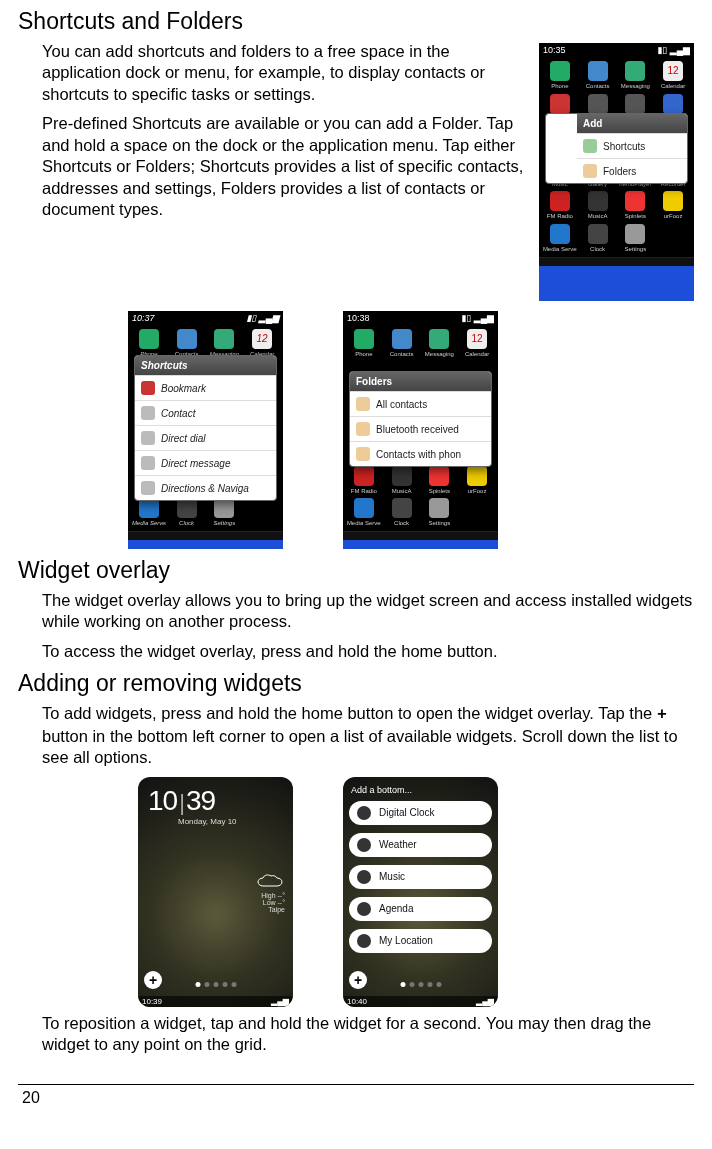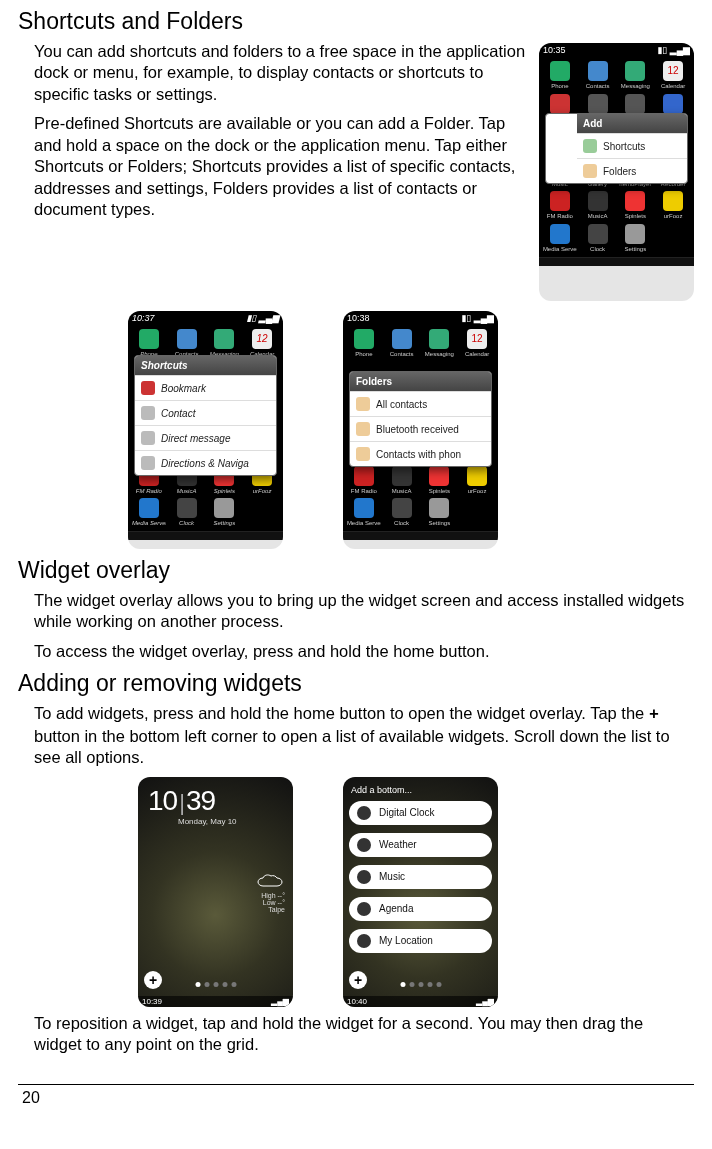--- a/index.html
+++ b/index.html
@@ -16,38 +16,38 @@
   }
   h2 {
     font-size: 23px;
     font-weight: 400;
     margin: 0 0 6px 0;
   }
   h2.tight {
     margin-top: 6px;
   }
   .body-indent {
-    margin-left: 16px;
+    margin-left: 24px;
   }
   p {
     font-size: 16.5px;
     line-height: 1.3;
     margin: 4px 0 8px 0;
   }
   .float-right {
     float: right;
     margin-left: 10px;
     margin-top: 2px;
   }
   .clear { clear: both; }
 
   
   .phone {
-    background: #e5e5e5;
-    border-radius: 12px;
+    background: #1d4ed8;
+    border-radius: 0;
     width: 155px;
     position: relative;
     color: #fff;
     font-size: 8px;
     overflow: hidden;
   }
   .statusbar {
     display: flex;
     justify-content: space-between;
     padding: 2px 4px;
@@ -429,20 +429,24 @@
       <div class="dockbar"></div>
       <div class="popup" style="top:44px;">
         <div class="phead">Shortcuts</div>
         <div class="pitem">
             <span class="pi" style="background:#c33"></span>
             <span>Bookmark</span>
           </div>
         <div class="pitem">
             <span class="pi" style="background:#bbb"></span>
             <span>Contact</span>
+          </div>
+        <div class="pitem">
+            <span class="pi" style="background:#bbb"></span>
+            <span>Direct dial</span>
           </div>
         <div class="pitem">
             <span class="pi" style="background:#bbb"></span>
             <span>Direct message</span>
           </div>
         <div class="pitem">
             <span class="pi" style="background:#bbb"></span>
             <span>Directions &amp; Naviga</span>
           </div>
       </div>

